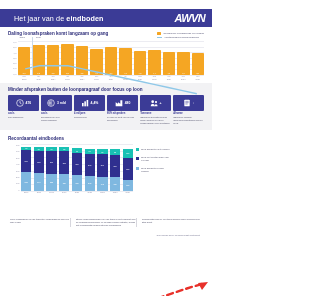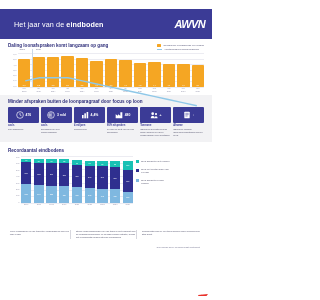--- a/index.html
+++ b/index.html
@@ -7,21 +7,21 @@
     width: 212px; height: 300px;
     background: #ffffff;
     font-family: "Liberation Sans", sans-serif;
     overflow: hidden;
   }
   .page { position: relative; width: 212px; height: 300px; background: #fff; }
 
   
   .topstrip { height: 9px; background: #ffffff; }
   .header {
-    height: 30px; background: #3b3b96;
+    height: 18px; background: #3b3b96;
     display: flex; align-items: center; justify-content: space-between;
     padding: 0 7px 0 14px;
   }
   .header-title {
     color: #ffffff; font-size: 7.2px; letter-spacing: .1px; white-space: nowrap;
   }
   .header-title b { font-weight: bold; }
   .logo {
     color: #ffffff; font-size: 11px; font-weight: bold; font-style: italic;
     letter-spacing: -0.6px; line-height: 1;

